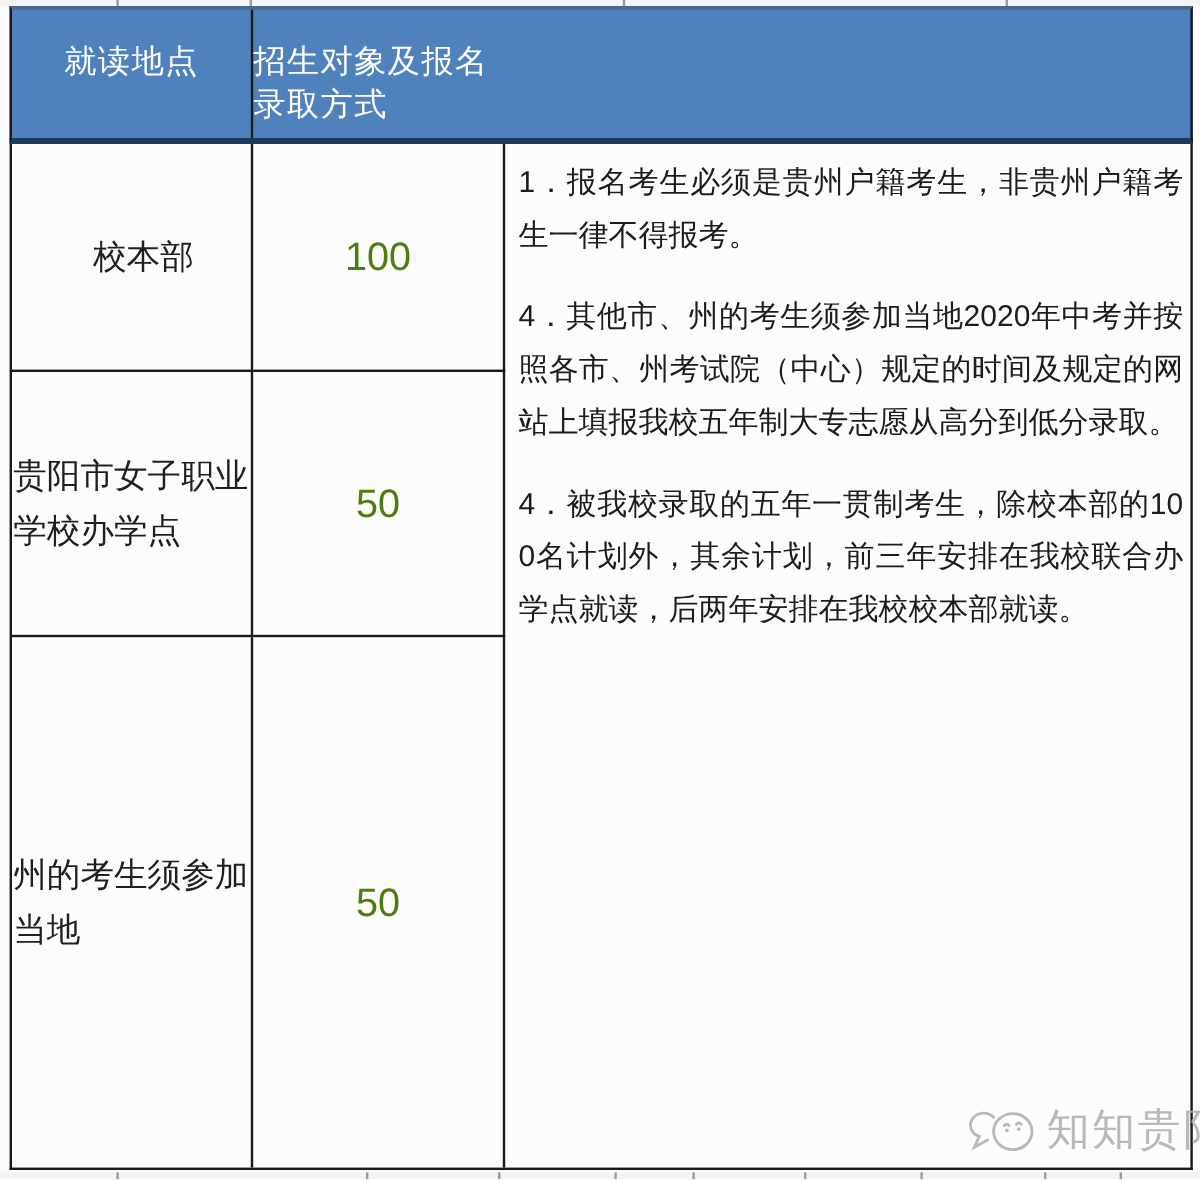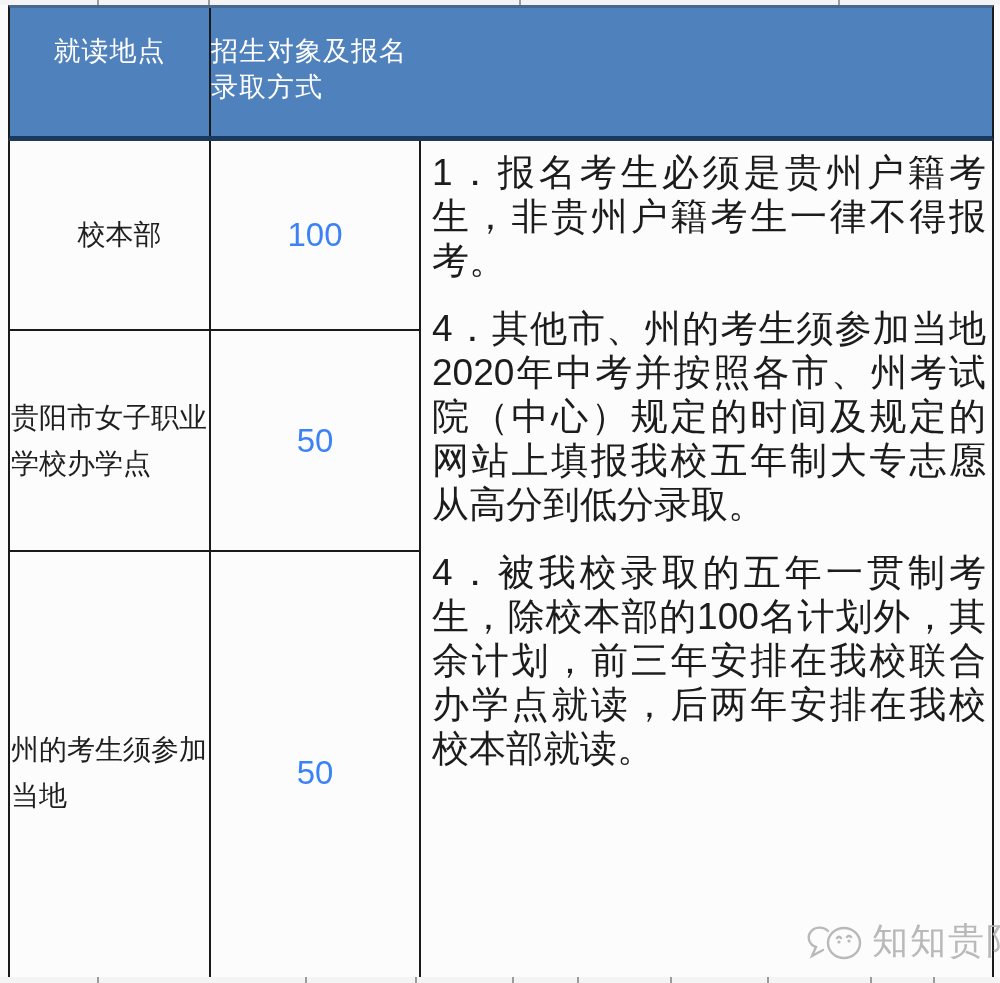--- a/index.html
+++ b/index.html
@@ -13,21 +13,21 @@
   
   .strip { position:absolute; left:0; width:100%; background:#f4f4f4; }
   .strip.top { top:0; height:5px; }
   .strip.bottom { top:977px; height:6px; }
   .strip i { position:absolute; top:0; width:2px; height:100%; background:#9b9b9b; }
 
   .tbl { position:absolute; left:8px; top:5px; width:986px; }
 
   .thead {
     display:grid; grid-template-columns:201px 210px 1fr;
-    height:136px; background:#4f81bd;
+    height:115px; background:#4f81bd;
     border-top:3px solid #49688e;
     border-left:2px solid #1a1a1a; border-right:2px solid #1a1a1a;
     border-bottom:5px solid #1b3a5e;
   }
   .hcell {
     display:flex; justify-content:center; align-items:flex-start;
     padding-top:25px; color:#ffffff; font-size:27px; letter-spacing:1px;
     border-right:2px solid #1a1a1a;
   }
   .hcell:last-child { border-right:none; }
@@ -37,27 +37,27 @@
     grid-template-rows:190px 221px 442px;
     border:2px solid #1a1a1a; border-top:none;
     background:#fcfcfc;
   }
   .cell { border-right:2px solid #1a1a1a; border-bottom:2px solid #1a1a1a; }
   .cell.lastrow { border-bottom:none; }
   .c1 { grid-column:1; display:flex; align-items:center; font-size:28px; line-height:46px;padding-left:20px; }
   .c1.centered { justify-content:center; }
   .c1.leftal { justify-content:flex-start; padding:0 1px; word-break:break-all; }
   .c2 { grid-column:2; display:flex; align-items:center; justify-content:center;
-        font-size:33px; color:#3b82f6; }
+        font-size:33px; color:#4d7c0f; }
   .c3 {
     grid-column:3; grid-row:1 / span 3; border-right:none; border-bottom:none;
     padding:10px 6px 0 11px; overflow:hidden;
   }
   .c3 p {
-    font-size:37px; line-height:44px; margin:0 0 24px 0;
+    font-size:25px; line-height:44px; margin:0 0 24px 0;
     text-align:justify; word-break:break-all; color:#1c1c1c;
   }
 
   .r1 { grid-row:1; } .r2 { grid-row:2; } .r3 { grid-row:3; }
 
   .watermark {
     position:absolute; left:806px; top:913px; height:56px;
     display:flex; align-items:center; gap:4px;
     color:#b2b2b2; opacity:.9; pointer-events:none;
   }

